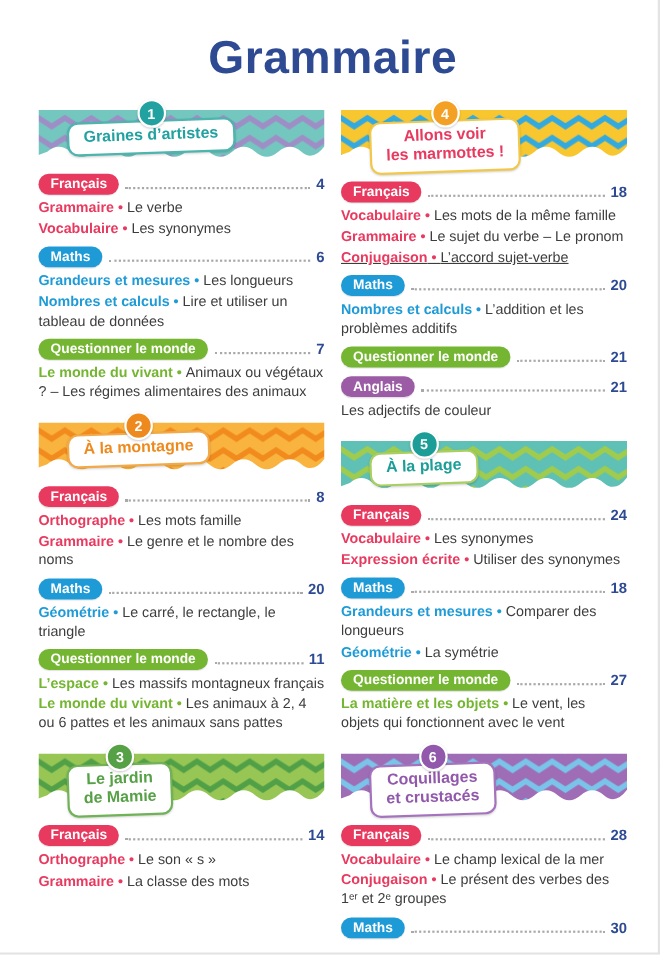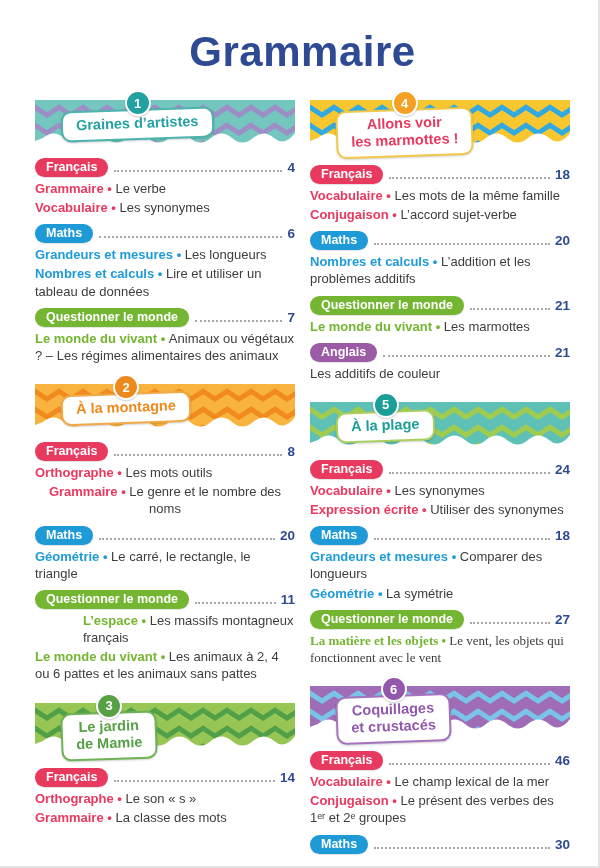--- a/index.html
+++ b/index.html
@@ -88,34 +88,34 @@
             <div class="unit-card" style="border-color: rgb(242, 169, 73);">
               <div class="unit-title" style="color: rgb(238, 138, 29);">À la montagne</div>
             </div>
             <div class="unit-num" style="background: rgb(238, 138, 29); left: 78px;">2</div>
           </div>
           <div class="sec-row">
             <span class="pill" style="background: rgb(232, 57, 95);">Français</span>
             <span class="leader" style="border-bottom-color: rgb(169, 169, 169);"></span>
             <span class="pagenum" style="color: rgb(45, 74, 147);">8</span>
           </div>
-          <p class="item" style="color: rgb(61, 61, 61);"><span class="kw" style="color: rgb(232, 57, 95);">Orthographe</span><span class="bullet" style="color: rgb(232, 57, 95);"> • </span><span class="itx">Les mots outils</span></p>
-          <p class="item" style="color: rgb(61, 61, 61); text-align: center;"><span class="kw" style="color: rgb(232, 57, 95);">Grammaire</span><span class="bullet" style="color: rgb(232, 57, 95);"> • </span><span class="itx">Le genre et le nombre des noms</span></p>
+          <p class="item" style="color: rgb(61, 61, 61);"><span class="kw" style="color: rgb(232, 57, 95);">Orthographe</span><span class="bullet" style="color: rgb(232, 57, 95);"> • </span><span class="itx">Les mots famille</span></p>
+          <p class="item" style="color: rgb(61, 61, 61);"><span class="kw" style="color: rgb(232, 57, 95);">Grammaire</span><span class="bullet" style="color: rgb(232, 57, 95);"> • </span><span class="itx">Le genre et le nombre des noms</span></p>
           <div class="sec-row">
             <span class="pill" style="background: rgb(30, 155, 215);">Maths</span>
             <span class="leader" style="border-bottom-color: rgb(169, 169, 169);"></span>
             <span class="pagenum" style="color: rgb(45, 74, 147);">20</span>
           </div>
           <p class="item" style="color: rgb(61, 61, 61);"><span class="kw" style="color: rgb(30, 155, 215);">Géométrie</span><span class="bullet" style="color: rgb(30, 155, 215);"> • </span><span class="itx">Le carré, le rectangle, le triangle</span></p>
           <div class="sec-row">
             <span class="pill" style="background: rgb(116, 181, 49);">Questionner le monde</span>
             <span class="leader" style="border-bottom-color: rgb(169, 169, 169);"></span>
             <span class="pagenum" style="color: rgb(45, 74, 147);">11</span>
           </div>
-          <p class="item" style="color: rgb(61, 61, 61); margin-left: 48px;"><span class="kw" style="color: rgb(116, 181, 49);">L’espace</span><span class="bullet" style="color: rgb(116, 181, 49);"> • </span><span class="itx">Les massifs montagneux français</span></p>
+          <p class="item" style="color: rgb(61, 61, 61);"><span class="kw" style="color: rgb(116, 181, 49);">L’espace</span><span class="bullet" style="color: rgb(116, 181, 49);"> • </span><span class="itx">Les massifs montagneux français</span></p>
           <p class="item" style="color: rgb(61, 61, 61);"><span class="kw" style="color: rgb(116, 181, 49);">Le monde du vivant</span><span class="bullet" style="color: rgb(116, 181, 49);"> • </span><span class="itx">Les animaux à 2, 4 ou 6 pattes et les animaux sans pattes</span></p>
         </section>
         <section class="unit">
           <div class="banner" style="margin-bottom: 15px;">
             <svg viewBox="0 0 260 50" preserveAspectRatio="none" class="bg">
               <defs>
                 <pattern id="zz2" patternUnits="userSpaceOnUse" width="24" height="18">
                   <rect width="24" height="18" fill="#97c655"></rect>
                   <path d="M-5 4 L12 15 L29 4" fill="none" stroke="#51a047" stroke-width="5"></path>
                 </pattern>
@@ -154,39 +154,39 @@
 les marmottes !</div>
             </div>
             <div class="unit-num" style="background: rgb(243, 160, 36); left: 81.5px;">4</div>
           </div>
           <div class="sec-row">
             <span class="pill" style="background: rgb(232, 57, 95);">Français</span>
             <span class="leader" style="border-bottom-color: rgb(169, 169, 169);"></span>
             <span class="pagenum" style="color: rgb(45, 74, 147);">18</span>
           </div>
           <p class="item" style="color: rgb(61, 61, 61);"><span class="kw" style="color: rgb(232, 57, 95);">Vocabulaire</span><span class="bullet" style="color: rgb(232, 57, 95);"> • </span><span class="itx">Les mots de la même famille</span></p>
-          <p class="item" style="color: rgb(61, 61, 61);"><span class="kw" style="color: rgb(232, 57, 95);">Conjugaison</span><span class="bullet" style="color: rgb(232, 57, 95);"> • </span><span class="itx">L’accord sujet-verbe</span></p>
+          <p class="item" style="color: rgb(61, 61, 61);"><span class="kw" style="color: rgb(232, 57, 95);">Grammaire</span><span class="bullet" style="color: rgb(232, 57, 95);"> • </span><span class="itx">Le sujet du verbe – Le pronom</span></p>
+          <p class="item" style="color: rgb(61, 61, 61); text-decoration: underline;"><span class="kw" style="color: rgb(232, 57, 95);">Conjugaison</span><span class="bullet" style="color: rgb(232, 57, 95);"> • </span><span class="itx">L’accord sujet-verbe</span></p>
           <div class="sec-row">
             <span class="pill" style="background: rgb(30, 155, 215);">Maths</span>
             <span class="leader" style="border-bottom-color: rgb(169, 169, 169);"></span>
             <span class="pagenum" style="color: rgb(45, 74, 147);">20</span>
           </div>
           <p class="item" style="color: rgb(61, 61, 61);"><span class="kw" style="color: rgb(30, 155, 215);">Nombres et calculs</span><span class="bullet" style="color: rgb(30, 155, 215);"> • </span><span class="itx">L’addition et les problèmes additifs</span></p>
           <div class="sec-row">
             <span class="pill" style="background: rgb(116, 181, 49);">Questionner le monde</span>
             <span class="leader" style="border-bottom-color: rgb(169, 169, 169);"></span>
             <span class="pagenum" style="color: rgb(45, 74, 147);">21</span>
           </div>
-          <p class="item" style="color: rgb(61, 61, 61);"><span class="kw" style="color: rgb(116, 181, 49);">Le monde du vivant</span><span class="bullet" style="color: rgb(116, 181, 49);"> • </span><span class="itx">Les marmottes</span></p>
           <div class="sec-row">
             <span class="pill" style="background: rgb(155, 91, 165);">Anglais</span>
             <span class="leader" style="border-bottom-color: rgb(169, 169, 169);"></span>
             <span class="pagenum" style="color: rgb(45, 74, 147);">21</span>
           </div>
-          <p class="item" style="color: rgb(61, 61, 61);"><span class="itx">Les additifs de couleur</span></p>
+          <p class="item" style="color: rgb(61, 61, 61);"><span class="itx">Les adjectifs de couleur</span></p>
         </section>
         <section class="unit">
           <div class="banner" style="margin-bottom: 8px;">
             <svg viewBox="0 0 260 50" preserveAspectRatio="none" class="bg">
               <defs>
                 <pattern id="zz4" patternUnits="userSpaceOnUse" width="24" height="18">
                   <rect width="24" height="18" fill="#5fc0b5"></rect>
                   <path d="M-5 4 L12 15 L29 4" fill="none" stroke="#9fcb4e" stroke-width="5"></path>
                 </pattern>
               </defs>
@@ -209,21 +209,21 @@
             <span class="leader" style="border-bottom-color: rgb(169, 169, 169);"></span>
             <span class="pagenum" style="color: rgb(45, 74, 147);">18</span>
           </div>
           <p class="item" style="color: rgb(61, 61, 61);"><span class="kw" style="color: rgb(30, 155, 215);">Grandeurs et mesures</span><span class="bullet" style="color: rgb(30, 155, 215);"> • </span><span class="itx">Comparer des longueurs</span></p>
           <p class="item" style="color: rgb(61, 61, 61);"><span class="kw" style="color: rgb(30, 155, 215);">Géométrie</span><span class="bullet" style="color: rgb(30, 155, 215);"> • </span><span class="itx">La symétrie</span></p>
           <div class="sec-row">
             <span class="pill" style="background: rgb(116, 181, 49);">Questionner le monde</span>
             <span class="leader" style="border-bottom-color: rgb(169, 169, 169);"></span>
             <span class="pagenum" style="color: rgb(45, 74, 147);">27</span>
           </div>
-          <p class="item" style="color: rgb(61, 61, 61); font-family: Liberation Serif, serif;"><span class="kw" style="color: rgb(116, 181, 49);">La matière et les objets</span><span class="bullet" style="color: rgb(116, 181, 49);"> • </span><span class="itx">Le vent, les objets qui fonctionnent avec le vent</span></p>
+          <p class="item" style="color: rgb(61, 61, 61);"><span class="kw" style="color: rgb(116, 181, 49);">La matière et les objets</span><span class="bullet" style="color: rgb(116, 181, 49);"> • </span><span class="itx">Le vent, les objets qui fonctionnent avec le vent</span></p>
         </section>
         <section class="unit">
           <div class="banner" style="margin-bottom: 15px;">
             <svg viewBox="0 0 260 50" preserveAspectRatio="none" class="bg">
               <defs>
                 <pattern id="zz5" patternUnits="userSpaceOnUse" width="24" height="18">
                   <rect width="24" height="18" fill="#9e6db6"></rect>
                   <path d="M-5 4 L12 15 L29 4" fill="none" stroke="#7ac4ea" stroke-width="5"></path>
                 </pattern>
               </defs>
@@ -231,21 +231,21 @@
             </svg>
             <div class="unit-card" style="border-color: rgb(165, 115, 189);">
               <div class="unit-title" style="color: rgb(145, 88, 171);">Coquillages
 et crustacés</div>
             </div>
             <div class="unit-num" style="background: rgb(145, 88, 171); left: 70.5px;">6</div>
           </div>
           <div class="sec-row">
             <span class="pill" style="background: rgb(232, 57, 95);">Français</span>
             <span class="leader" style="border-bottom-color: rgb(169, 169, 169);"></span>
-            <span class="pagenum" style="color: rgb(45, 74, 147);">46</span>
+            <span class="pagenum" style="color: rgb(45, 74, 147);">28</span>
           </div>
           <p class="item" style="color: rgb(61, 61, 61);"><span class="kw" style="color: rgb(232, 57, 95);">Vocabulaire</span><span class="bullet" style="color: rgb(232, 57, 95);"> • </span><span class="itx">Le champ lexical de la mer</span></p>
           <p class="item" style="color: rgb(61, 61, 61);"><span class="kw" style="color: rgb(232, 57, 95);">Conjugaison</span><span class="bullet" style="color: rgb(232, 57, 95);"> • </span><span class="itx">Le présent des verbes des 1ᵉʳ et 2ᵉ groupes</span></p>
           <div class="sec-row">
             <span class="pill" style="background: rgb(30, 155, 215);">Maths</span>
             <span class="leader" style="border-bottom-color: rgb(169, 169, 169);"></span>
             <span class="pagenum" style="color: rgb(45, 74, 147);">30</span>
           </div>
         </section>
       </div>

